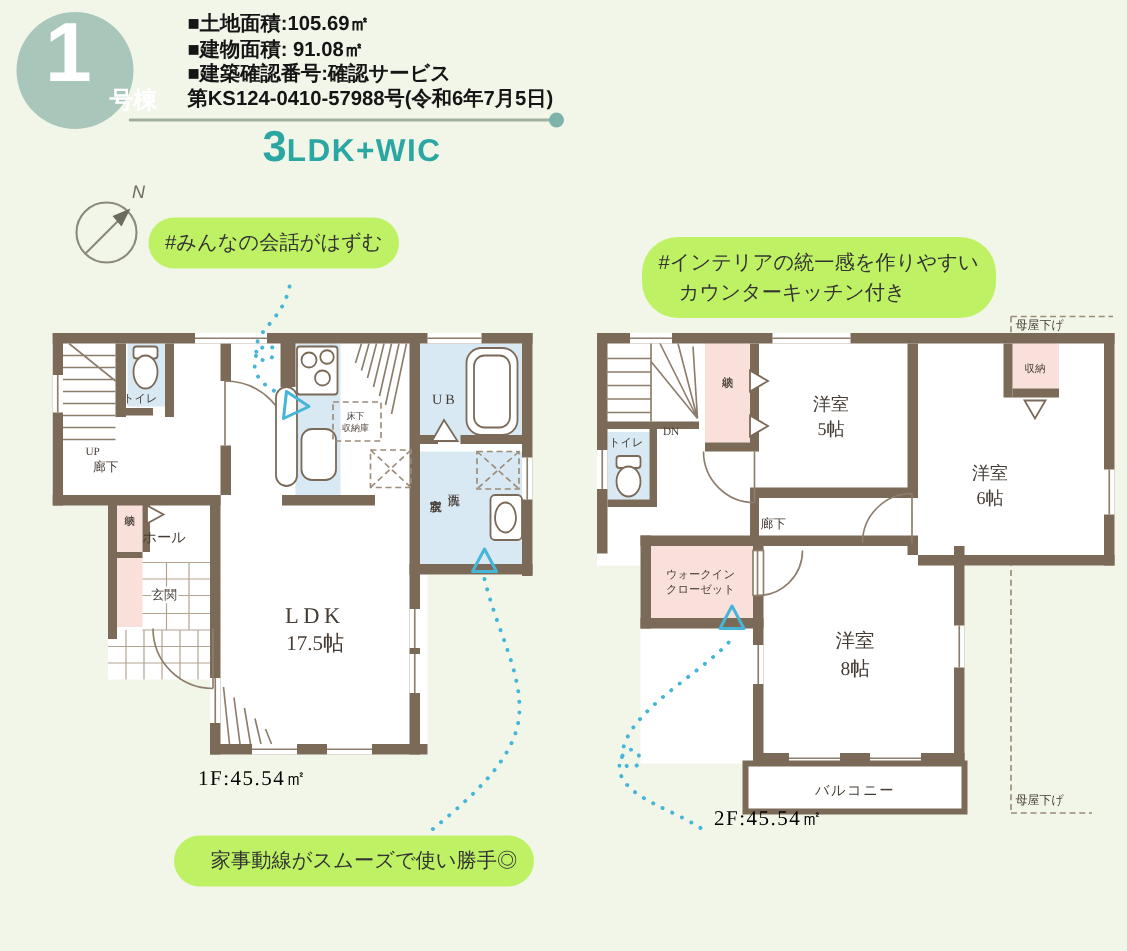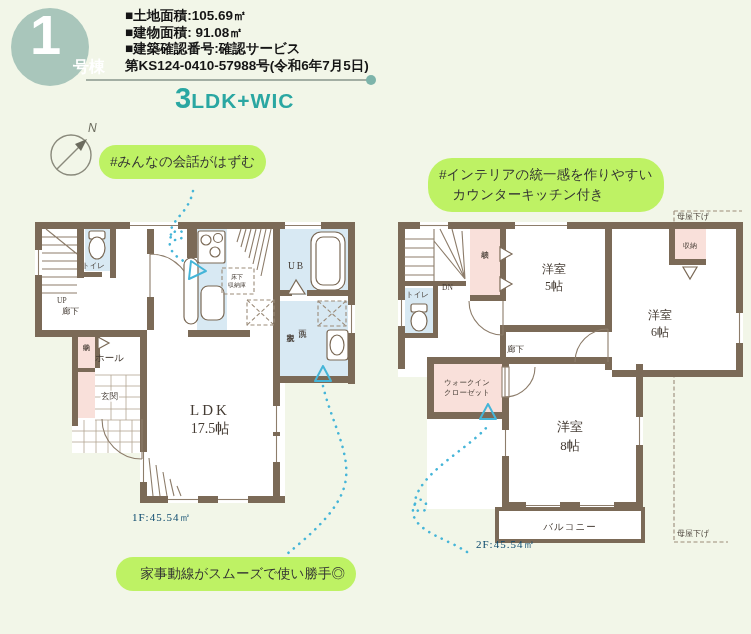--- a/index.html
+++ b/index.html
@@ -18,21 +18,21 @@
   #ptype .big{font-size:29px;}
   #ptype .sml{font-size:21px;letter-spacing:1px;}
   
   .callout{background:#bef264;color:#333;font-size:13.5px;font-weight:normal;
     line-height:20px;padding:7px 11px;white-space:nowrap;border-radius:24px;}
   #co-kitchen{left:99px;top:145px;}
   #co-interior{left:428px;top:139px;margin-top:19px;}
   #co-housework{left:116px;top:557px;}
   #co-wic{left:384px;top:557px;}
   
-  .arealbl{font-family:"Liberation Serif",serif;color:#0c4a6e;font-size:11px;letter-spacing:1px;white-space:nowrap;}
+  .arealbl{font-family:"Liberation Serif",serif;color:#000000;font-size:14px;letter-spacing:1px;white-space:nowrap;}
   #a1f{left:132px;top:510px;} #a2f{left:476px;top:537px;}
   
   .wall{fill:#7b6a57;}
   .blue{fill:#d8e9f3;} .pink{fill:#f9e0da;} .wht{fill:#ffffff;}
   .ln{stroke:#8d7d6b;stroke-width:1.1;fill:none;}
   .thin{stroke:#b3a492;stroke-width:0.8;fill:none;}
   .fix{fill:#fff;stroke:#7b6a57;stroke-width:1.2;}
   .dsh{stroke:#9b8b79;stroke-width:1.1;fill:none;stroke-dasharray:4 2.5;}
   .rt{font-family:"Liberation Serif",serif;fill:#453c34;}
   .vt{writing-mode:vertical-rl;}

